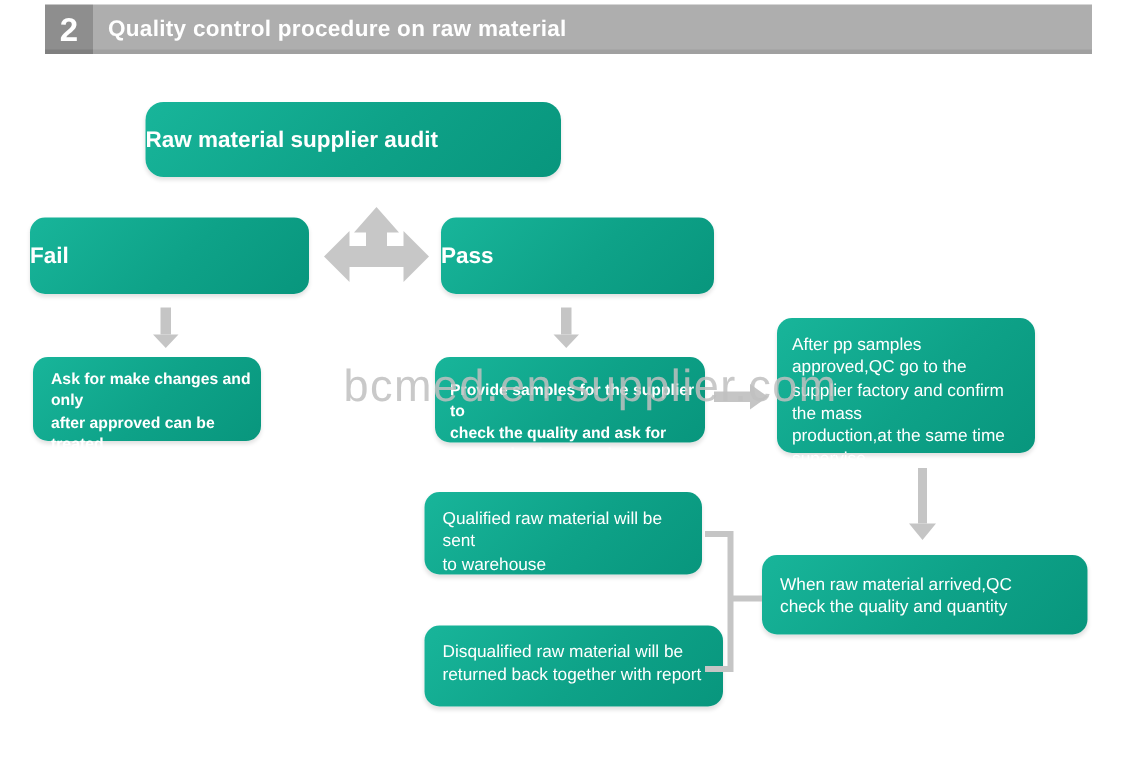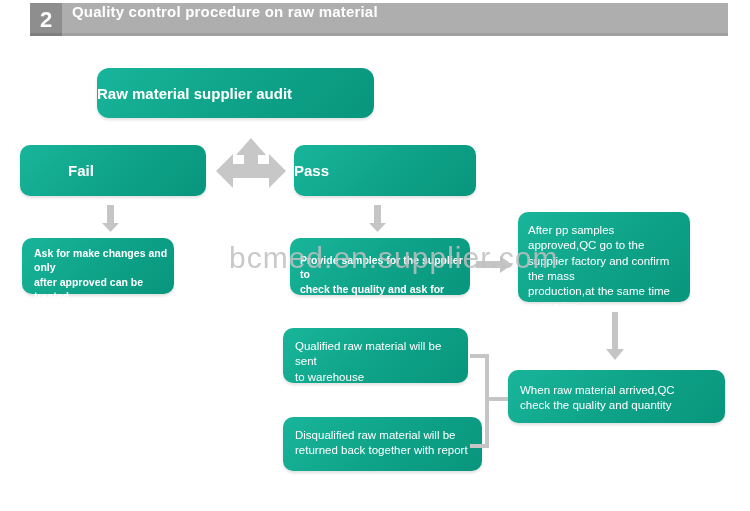--- a/index.html
+++ b/index.html
@@ -10,38 +10,38 @@
   
   .hdr-num {
     position:absolute; left:30px; top:3px; width:32px; height:33px;
     background:#8e8e8e; color:#ffffff; font-size:22px; font-weight:bold;
     display:flex; align-items:center; justify-content:center;
     box-shadow: inset 0 -3px 0 rgba(0,0,0,0.10);
   }
   .hdr-bar {
     position:absolute; left:62px; top:3px; width:666px; height:33px;
     background:#aeaeae; color:#ffffff; font-size:15px; font-weight:bold;
-    display:flex; padding-left:10px; letter-spacing:0.2px;
+    display:flex; align-items:center; padding-left:10px; letter-spacing:0.2px;
     box-shadow: inset 0 -3px 0 rgba(0,0,0,0.08);
   }
   
   .node {
     position:absolute; z-index:1;
     background:linear-gradient(135deg,#18b59a 0%,#0ea288 55%,#08967d 100%);
     border-radius:10px; color:#ffffff;
     box-shadow:0 2px 3px rgba(0,0,0,0.12);
   }
   .node.center { display:flex; align-items:center; justify-content:flex-start; text-align:center; }
   .node .txt { white-space:pre-line; }
   .big { font-size:15px; font-weight:bold; }
   .small { font-size:10.5px; font-weight:bold; line-height:1.38; }
   .body-txt { font-size:11.5px; font-weight:400; line-height:1.33; }
 
   .n-audit { left:97px; top:68px;  width:277px; height:50px; border-radius:12px; }
-  .n-fail  { left:20px; top:145px; width:186px; height:51px;padding-left:48px; }
+  .n-fail  { left:20px; top:145px; width:186px; height:51px; }
   .n-pass  { left:294px; top:145px; width:182px; height:51px; }
   .n-fail-action { left:22px;  top:238px; width:152px; height:56px; padding:8px 4px 0 12px; }
   .n-pass-action { left:290px; top:238px; width:180px; height:57px; padding:15px 4px 0 10px; }
   .n-pp    { left:508px; top:212px; width:172px; height:90px; padding:11px 6px 0 10px;margin-left:10px; }
   .n-arrival { left:508px; top:370px; width:217px; height:53px; padding:13px 6px 0 12px; }
   .n-qualified   { left:283px; top:328px; width:185px; height:55px; padding:11px 6px 0 12px; }
   .n-disqualified{ left:283px; top:417px; width:199px; height:54px; padding:11px 6px 0 12px; }
 
   .flow-svg { position:absolute; left:0; top:0; z-index:2; pointer-events:none; }
 

